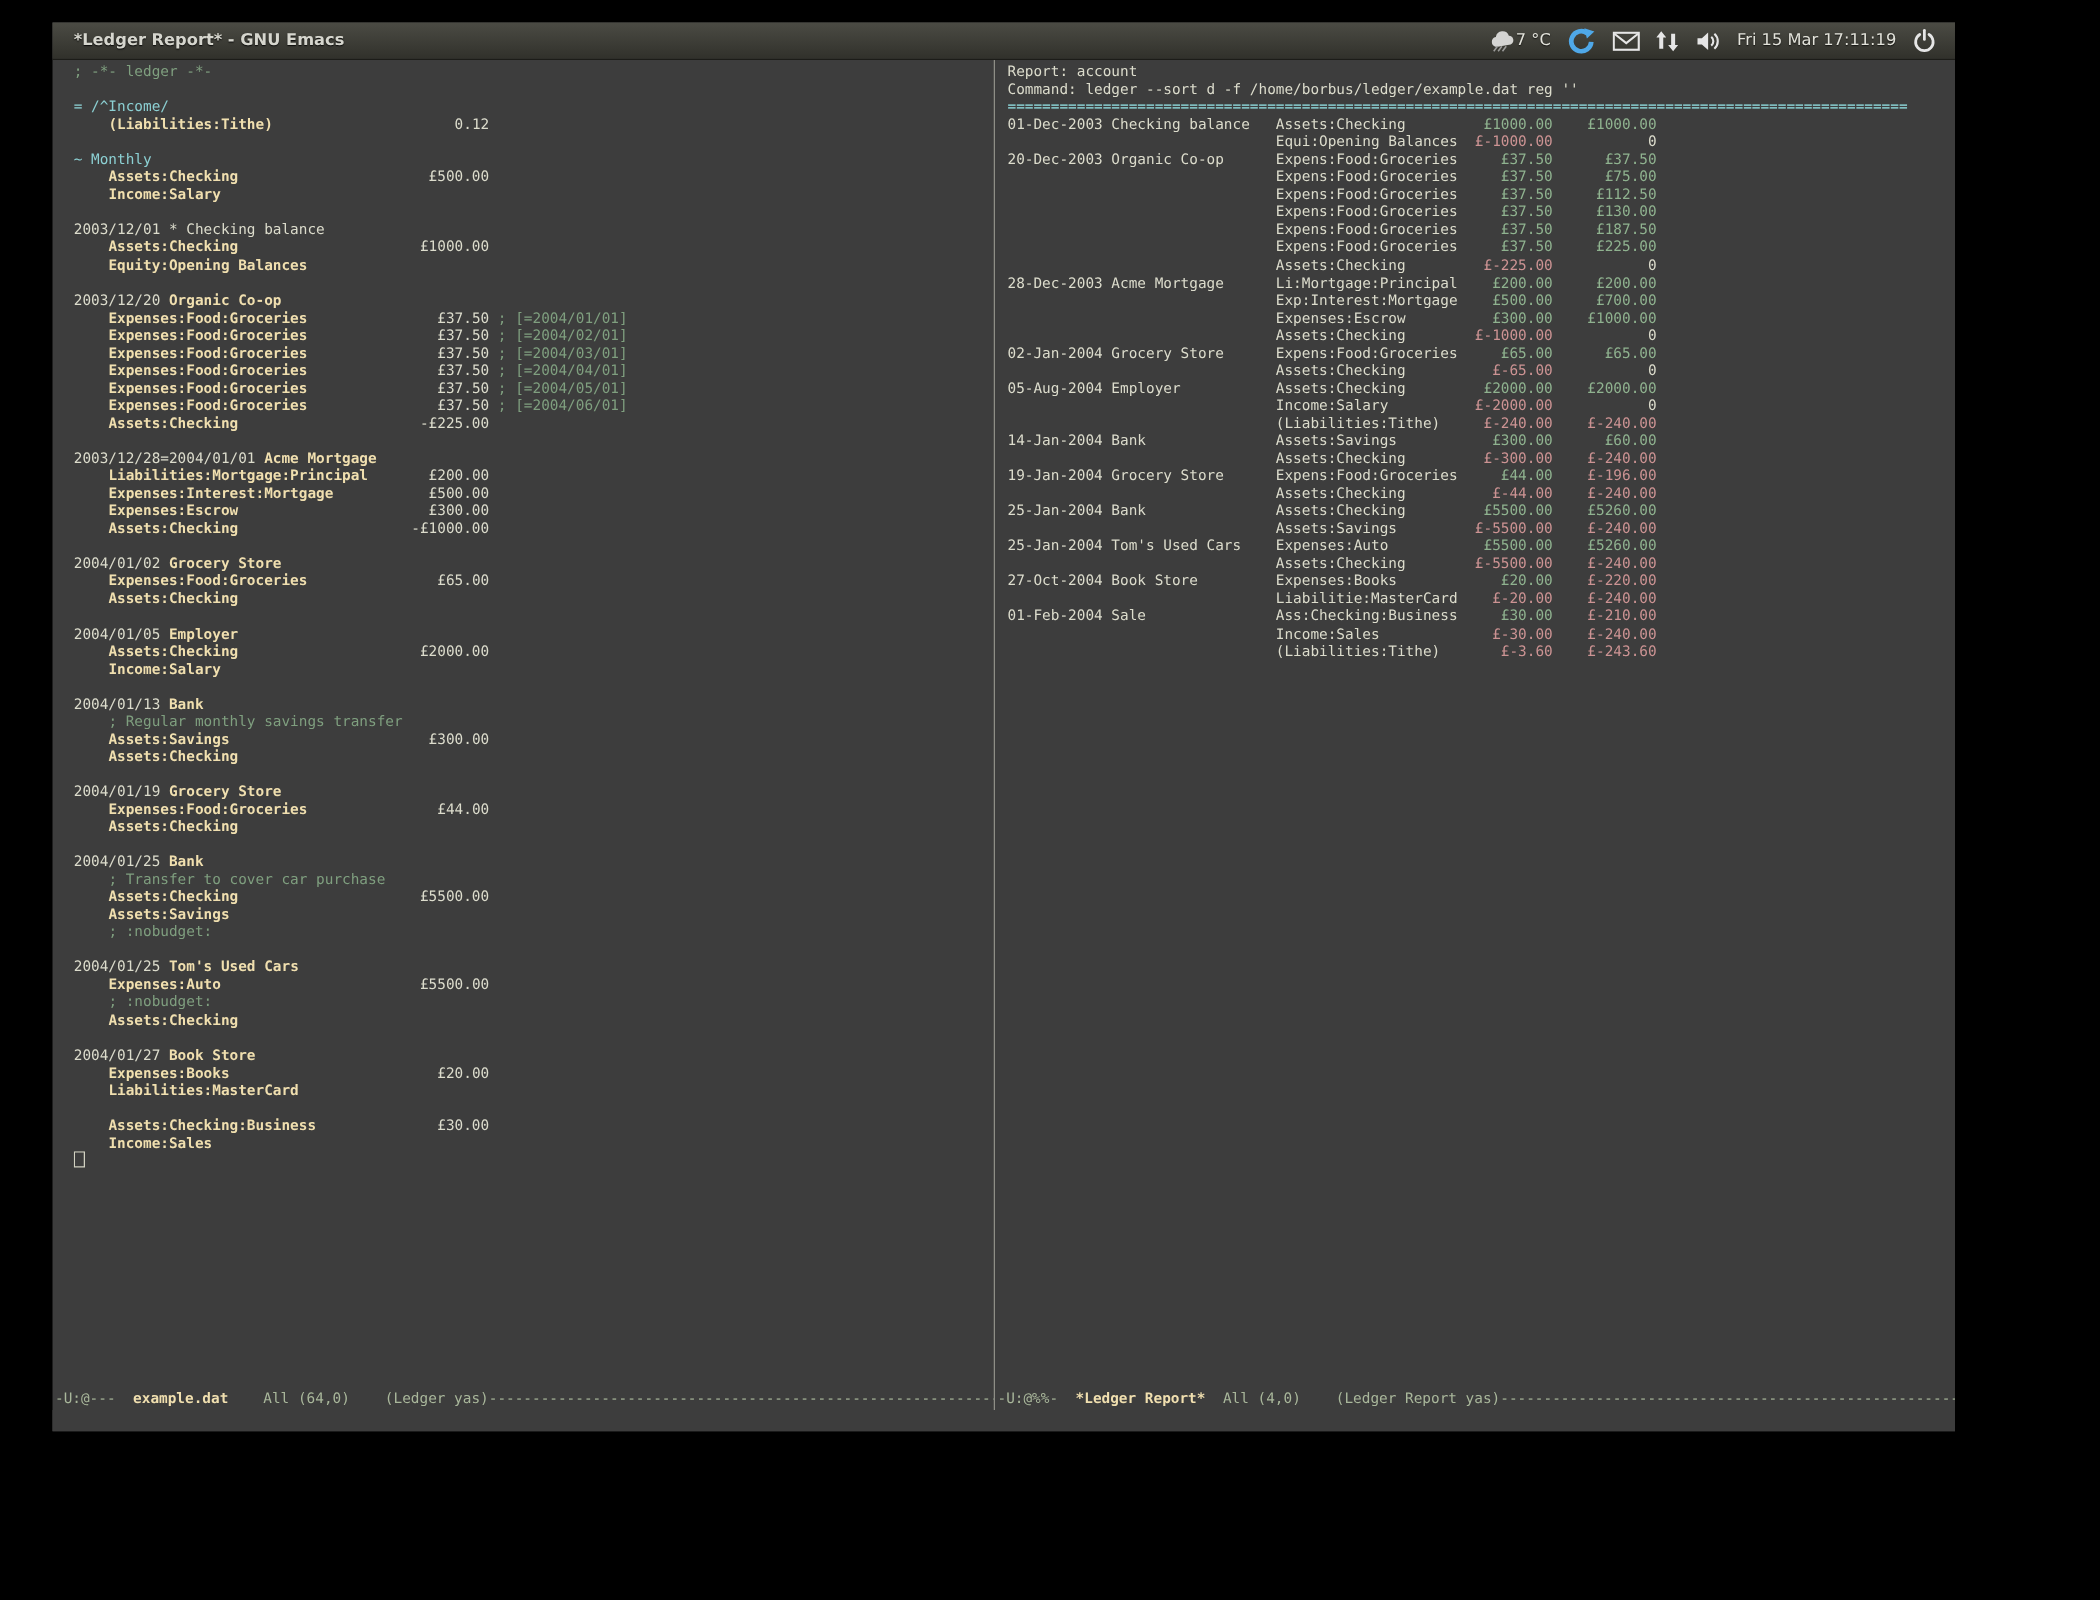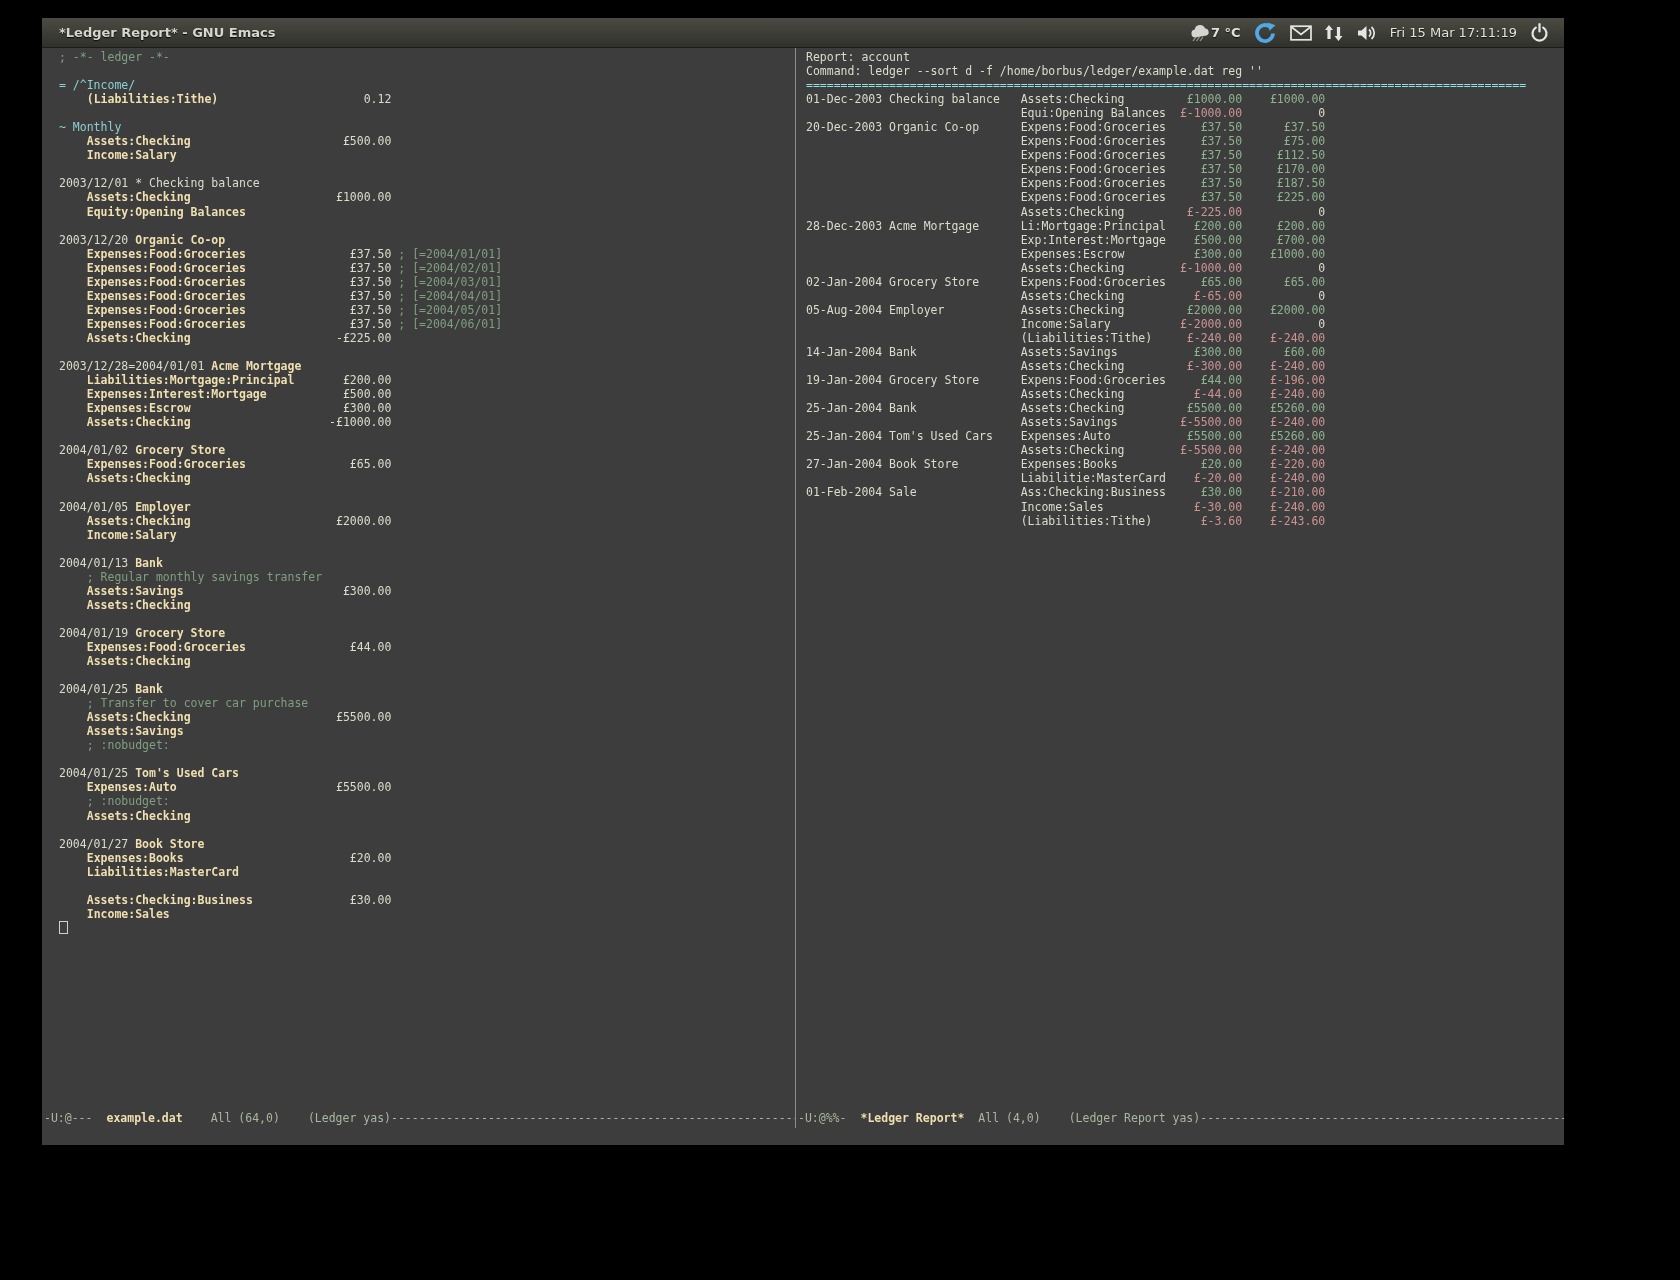--- a/index.html
+++ b/index.html
@@ -6,21 +6,21 @@
   body{width:1680px;height:1280px;background:#000;position:relative;overflow:hidden;
        font-family:"DejaVu Sans Mono",monospace;}
   .frame{position:absolute;left:42px;top:18px;width:1522px;height:1127px;background:#3D3D3D;}
   .titlebar{height:30px;box-sizing:border-box;
     background:linear-gradient(#4b4b44,#31312b);
     border-bottom:1px solid #1c1c18;
     display:flex;align-items:center;justify-content:space-between;
     padding:0 15px 0 17px;font-family:"DejaVu Sans",sans-serif;}
   .title{font-weight:bold;font-size:13px;color:#d6d6ce;text-shadow:0 1px 1px rgba(0,0,0,.85);}
   .tray{display:flex;align-items:center;gap:13px;}
-  .tray-item{display:flex;align-items:center;gap:0;font-weight:bold;}
+  .tray-item{display:flex;align-items:center;gap:0;}
   .tray-text{font-size:13px;color:#e2e2da;text-shadow:0 1px 1px rgba(0,0,0,.7);}
   .main{display:flex;height:1080px;}
   .pane{display:flex;flex-direction:column;overflow:hidden;}
   .pane-left{width:753px;}
   .pane-right{flex:1;}
   .divider{width:1px;background:#8e8e86;}
   .buffer{flex:1;overflow:hidden;font-size:11.5px;}
   .buf-l{padding:2px 0 0 17px;}
   .buf-r{padding:2px 0 0 10px;}
   .bl{height:14.05px;line-height:14.05px;white-space:pre;overflow:hidden;}
@@ -175,42 +175,42 @@
       <div class="buffer buf-r">
         <div class="bl"><span class="pl">Report: account</span></div>
         <div class="bl"><span class="pl">Command: ledger --sort d -f /home/borbus/ledger/example.dat reg ''</span></div>
         <div class="bl"><span class="sep" id="sep-line">========================================================================================================</span></div>
         <div>
             <div class="bl"><span class="pl">01-Dec-2003 Checking balance   Assets:Checking      </span><span class="pos">   £1000.00</span><span class="pos">    £1000.00</span></div>
             <div class="bl"><span class="pl">                               Equi:Opening Balances</span><span class="neg">  £-1000.00</span><span class="pl">           0</span></div>
             <div class="bl"><span class="pl">20-Dec-2003 Organic Co-op      Expens:Food:Groceries</span><span class="pos">     £37.50</span><span class="pos">      £37.50</span></div>
             <div class="bl"><span class="pl">                               Expens:Food:Groceries</span><span class="pos">     £37.50</span><span class="pos">      £75.00</span></div>
             <div class="bl"><span class="pl">                               Expens:Food:Groceries</span><span class="pos">     £37.50</span><span class="pos">     £112.50</span></div>
-            <div class="bl"><span class="pl">                               Expens:Food:Groceries</span><span class="pos">     £37.50</span><span class="pos">     £170.00</span></div>
+            <div class="bl"><span class="pl">                               Expens:Food:Groceries</span><span class="pos">     £37.50</span><span class="pos">     £130.00</span></div>
             <div class="bl"><span class="pl">                               Expens:Food:Groceries</span><span class="pos">     £37.50</span><span class="pos">     £187.50</span></div>
             <div class="bl"><span class="pl">                               Expens:Food:Groceries</span><span class="pos">     £37.50</span><span class="pos">     £225.00</span></div>
             <div class="bl"><span class="pl">                               Assets:Checking      </span><span class="neg">   £-225.00</span><span class="pl">           0</span></div>
             <div class="bl"><span class="pl">28-Dec-2003 Acme Mortgage      Li:Mortgage:Principal</span><span class="pos">    £200.00</span><span class="pos">     £200.00</span></div>
             <div class="bl"><span class="pl">                               Exp:Interest:Mortgage</span><span class="pos">    £500.00</span><span class="pos">     £700.00</span></div>
             <div class="bl"><span class="pl">                               Expenses:Escrow      </span><span class="pos">    £300.00</span><span class="pos">    £1000.00</span></div>
             <div class="bl"><span class="pl">                               Assets:Checking      </span><span class="neg">  £-1000.00</span><span class="pl">           0</span></div>
             <div class="bl"><span class="pl">02-Jan-2004 Grocery Store      Expens:Food:Groceries</span><span class="pos">     £65.00</span><span class="pos">      £65.00</span></div>
             <div class="bl"><span class="pl">                               Assets:Checking      </span><span class="neg">    £-65.00</span><span class="pl">           0</span></div>
             <div class="bl"><span class="pl">05-Aug-2004 Employer           Assets:Checking      </span><span class="pos">   £2000.00</span><span class="pos">    £2000.00</span></div>
             <div class="bl"><span class="pl">                               Income:Salary        </span><span class="neg">  £-2000.00</span><span class="pl">           0</span></div>
             <div class="bl"><span class="pl">                               (Liabilities:Tithe)  </span><span class="neg">   £-240.00</span><span class="neg">    £-240.00</span></div>
             <div class="bl"><span class="pl">14-Jan-2004 Bank               Assets:Savings       </span><span class="pos">    £300.00</span><span class="pos">      £60.00</span></div>
             <div class="bl"><span class="pl">                               Assets:Checking      </span><span class="neg">   £-300.00</span><span class="neg">    £-240.00</span></div>
             <div class="bl"><span class="pl">19-Jan-2004 Grocery Store      Expens:Food:Groceries</span><span class="pos">     £44.00</span><span class="neg">    £-196.00</span></div>
             <div class="bl"><span class="pl">                               Assets:Checking      </span><span class="neg">    £-44.00</span><span class="neg">    £-240.00</span></div>
             <div class="bl"><span class="pl">25-Jan-2004 Bank               Assets:Checking      </span><span class="pos">   £5500.00</span><span class="pos">    £5260.00</span></div>
             <div class="bl"><span class="pl">                               Assets:Savings       </span><span class="neg">  £-5500.00</span><span class="neg">    £-240.00</span></div>
             <div class="bl"><span class="pl">25-Jan-2004 Tom's Used Cars    Expenses:Auto        </span><span class="pos">   £5500.00</span><span class="pos">    £5260.00</span></div>
             <div class="bl"><span class="pl">                               Assets:Checking      </span><span class="neg">  £-5500.00</span><span class="neg">    £-240.00</span></div>
-            <div class="bl"><span class="pl">27-Jan-2004 Book Store         Expenses:Books       </span><span class="pos">     £20.00</span><span class="neg">    £-220.00</span></div>
+            <div class="bl"><span class="pl">27-Oct-2004 Book Store         Expenses:Books       </span><span class="pos">     £20.00</span><span class="neg">    £-220.00</span></div>
             <div class="bl"><span class="pl">                               Liabilitie:MasterCard</span><span class="neg">    £-20.00</span><span class="neg">    £-240.00</span></div>
             <div class="bl"><span class="pl">01-Feb-2004 Sale               Ass:Checking:Business</span><span class="pos">     £30.00</span><span class="neg">    £-210.00</span></div>
             <div class="bl"><span class="pl">                               Income:Sales         </span><span class="neg">    £-30.00</span><span class="neg">    £-240.00</span></div>
             <div class="bl"><span class="pl">                               (Liabilities:Tithe)  </span><span class="neg">     £-3.60</span><span class="neg">    £-243.60</span></div>
           </div>
       </div>
       <div class="modeline"><span class="g2">-U:@%%-</span><span class="mlname g2">*Ledger Report*</span><span class="g4">All (4,0)</span><span>(Ledger Report yas)</span><span class="mldash">------------------------------------------------------------------------------------------------------------------------------------------------------------------------------------------------------------------------------------------------------------------------------------------------------------</span></div>
     </div>
 
   </div>

